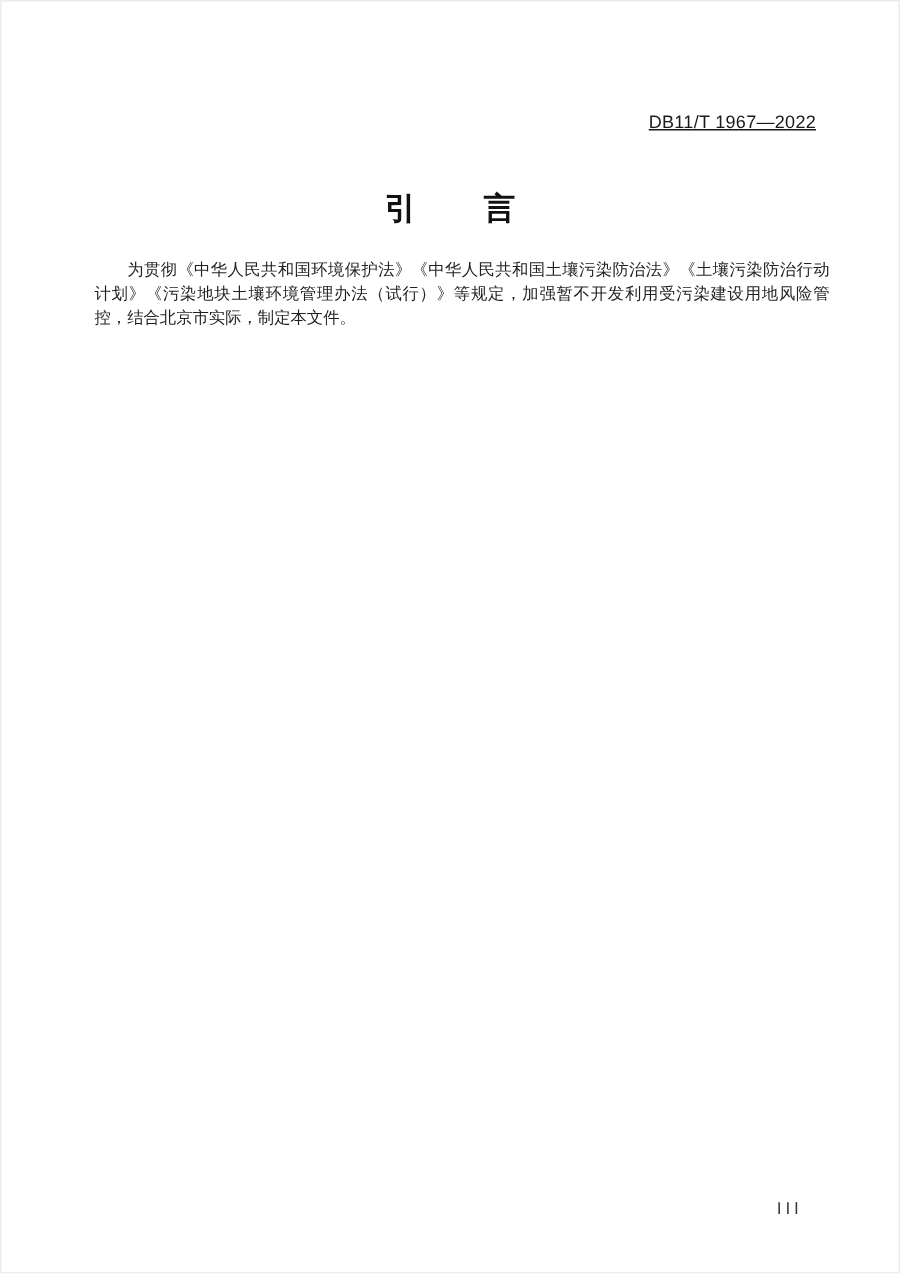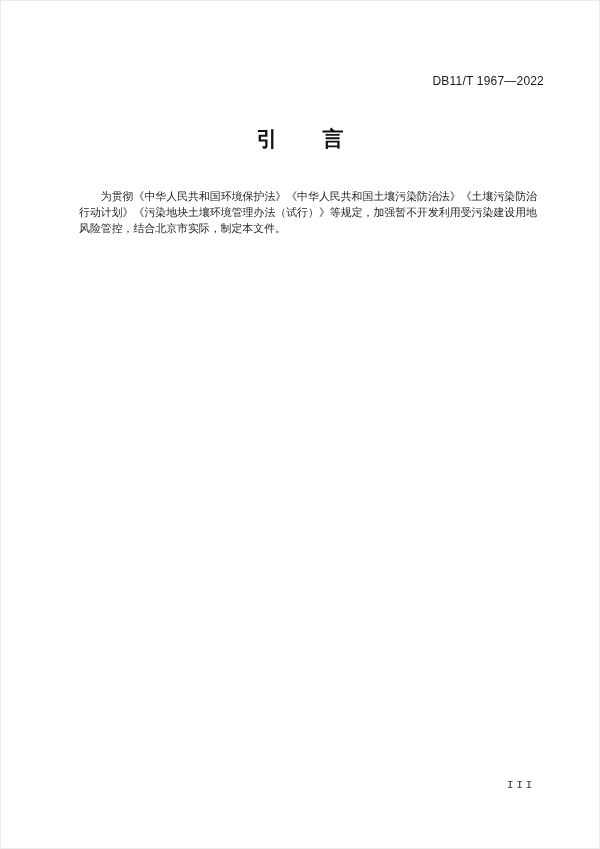--- a/index.html
+++ b/index.html
@@ -21,20 +21,21 @@
   .doc-code {
     position: absolute;
     top: 73px;
     right: 55px;
     font-family: "Liberation Sans", "DejaVu Sans", sans-serif;
     font-size: 12px;
     font-weight: 500;
     letter-spacing: 0.2px;
     color: #1a1a1a;
     white-space: nowrap;
+    text-decoration: underline;
   }
   .doc-title {
     position: absolute;
     top: 126px;
     left: 0;
     right: 0;
     display: flex;
     justify-content: center;
     column-gap: 45px;
     font-size: 21px;
@@ -47,29 +48,29 @@
     top: 171px;
     left: 62px;
     width: 490px;
     font-size: 10.9px;
     line-height: 16.2px;
     text-align: justify;
     text-justify: inter-ideograph;
     color: #1f1f1f;
   }
   .content p {
-    margin: 16px;
+    margin: 0;
     padding: 0;
     text-indent: 2em;
   }
   .page-number {
     position: absolute;
-    top: 777px;
+    top: 799px;
     right: 64px;
-    font-family: Liberation Mono, monospace;
+    font-family: Liberation Sans, sans-serif;
     font-size: 11.5px;
     letter-spacing: 2.5px;
     color: #3c3c3c;
   }
 </style>
 </head>
 <body>
 
 <div class="page">
 

